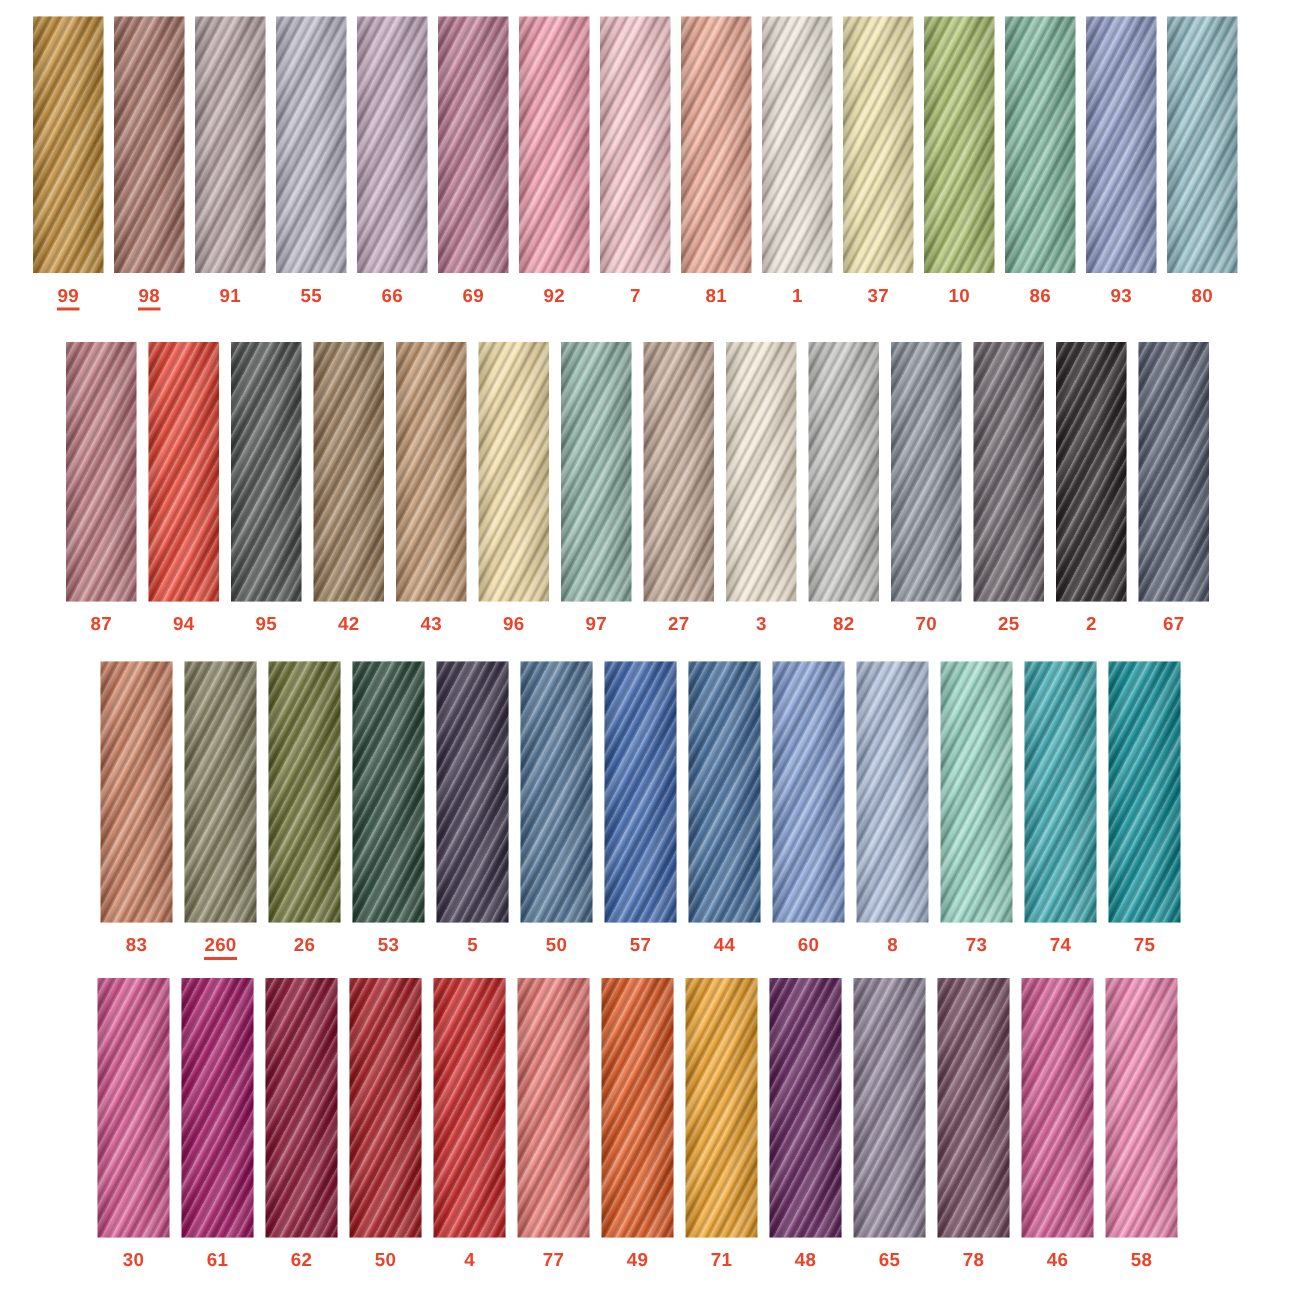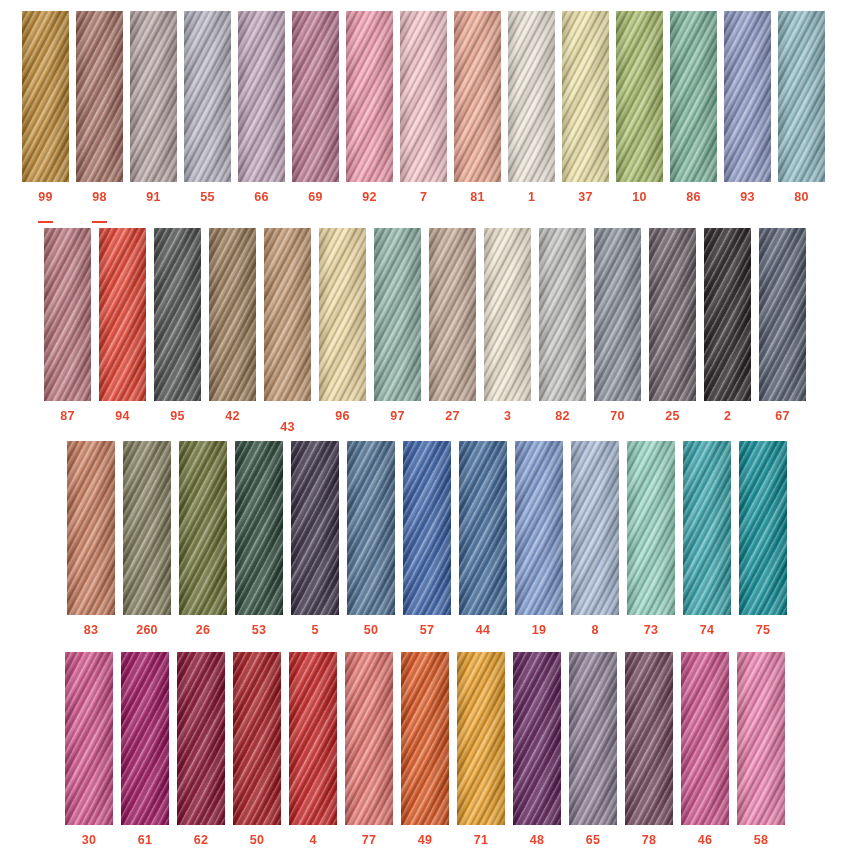--- a/index.html
+++ b/index.html
@@ -109,21 +109,21 @@
     text-align: center;
     color: #e8452c;
     font-size: 12.5px;
     font-weight: bold;
     line-height: 14px;
     letter-spacing: 0.2px;
     box-sizing: border-box;
   }
   .label-cell .lbl {
     display: inline-block;
-    padding-bottom: 17px;
+    padding-bottom: 1px;
   }
   .label-cell.underlined .lbl {
     border-bottom: 2px solid #e8452c;
   }
 </style>
 </head>
 <body>
 
 <div id="chart">
     <div class="row" style="top: 0px;">
@@ -235,21 +235,21 @@
         </div>
         <div class="swatch-cell" style="width: 47px; height: 173px;">
           <div class="skein" style="background-color: rgb(86, 94, 114);"></div>
         </div>
       </div>
       <div class="row-labels" style="left: 44px; top: 409px; gap: 8px;">
         <div class="label-cell" style="width: 47px;"><span class="lbl">87</span></div>
         <div class="label-cell" style="width: 47px;"><span class="lbl">94</span></div>
         <div class="label-cell" style="width: 47px;"><span class="lbl">95</span></div>
         <div class="label-cell" style="width: 47px;"><span class="lbl">42</span></div>
-        <div class="label-cell" style="width: 47px; margin-top: 11px;"><span class="lbl">43</span></div>
+        <div class="label-cell" style="width: 47px;"><span class="lbl">43</span></div>
         <div class="label-cell" style="width: 47px;"><span class="lbl">96</span></div>
         <div class="label-cell" style="width: 47px;"><span class="lbl">97</span></div>
         <div class="label-cell" style="width: 47px;"><span class="lbl">27</span></div>
         <div class="label-cell" style="width: 47px;"><span class="lbl">3</span></div>
         <div class="label-cell" style="width: 47px;"><span class="lbl">82</span></div>
         <div class="label-cell" style="width: 47px;"><span class="lbl">70</span></div>
         <div class="label-cell" style="width: 47px;"><span class="lbl">25</span></div>
         <div class="label-cell" style="width: 47px;"><span class="lbl">2</span></div>
         <div class="label-cell" style="width: 47px;"><span class="lbl">67</span></div>
       </div>
@@ -298,21 +298,21 @@
       </div>
       <div class="row-labels" style="left: 67px; top: 623px; gap: 8px;">
         <div class="label-cell" style="width: 48px;"><span class="lbl">83</span></div>
         <div class="label-cell underlined" style="width: 48px;"><span class="lbl">260</span></div>
         <div class="label-cell" style="width: 48px;"><span class="lbl">26</span></div>
         <div class="label-cell" style="width: 48px;"><span class="lbl">53</span></div>
         <div class="label-cell" style="width: 48px;"><span class="lbl">5</span></div>
         <div class="label-cell" style="width: 48px;"><span class="lbl">50</span></div>
         <div class="label-cell" style="width: 48px;"><span class="lbl">57</span></div>
         <div class="label-cell" style="width: 48px;"><span class="lbl">44</span></div>
-        <div class="label-cell" style="width: 48px;"><span class="lbl">19</span></div>
+        <div class="label-cell" style="width: 48px;"><span class="lbl">60</span></div>
         <div class="label-cell" style="width: 48px;"><span class="lbl">8</span></div>
         <div class="label-cell" style="width: 48px;"><span class="lbl">73</span></div>
         <div class="label-cell" style="width: 48px;"><span class="lbl">74</span></div>
         <div class="label-cell" style="width: 48px;"><span class="lbl">75</span></div>
       </div>
     </div>
     <div class="row" style="top: 0px;">
       <div class="row-swatches" style="left: 65px; top: 652px; gap: 8px;">
         <div class="swatch-cell" style="width: 48px; height: 173px;">
           <div class="skein" style="background-color: rgb(212, 80, 140);"></div>

